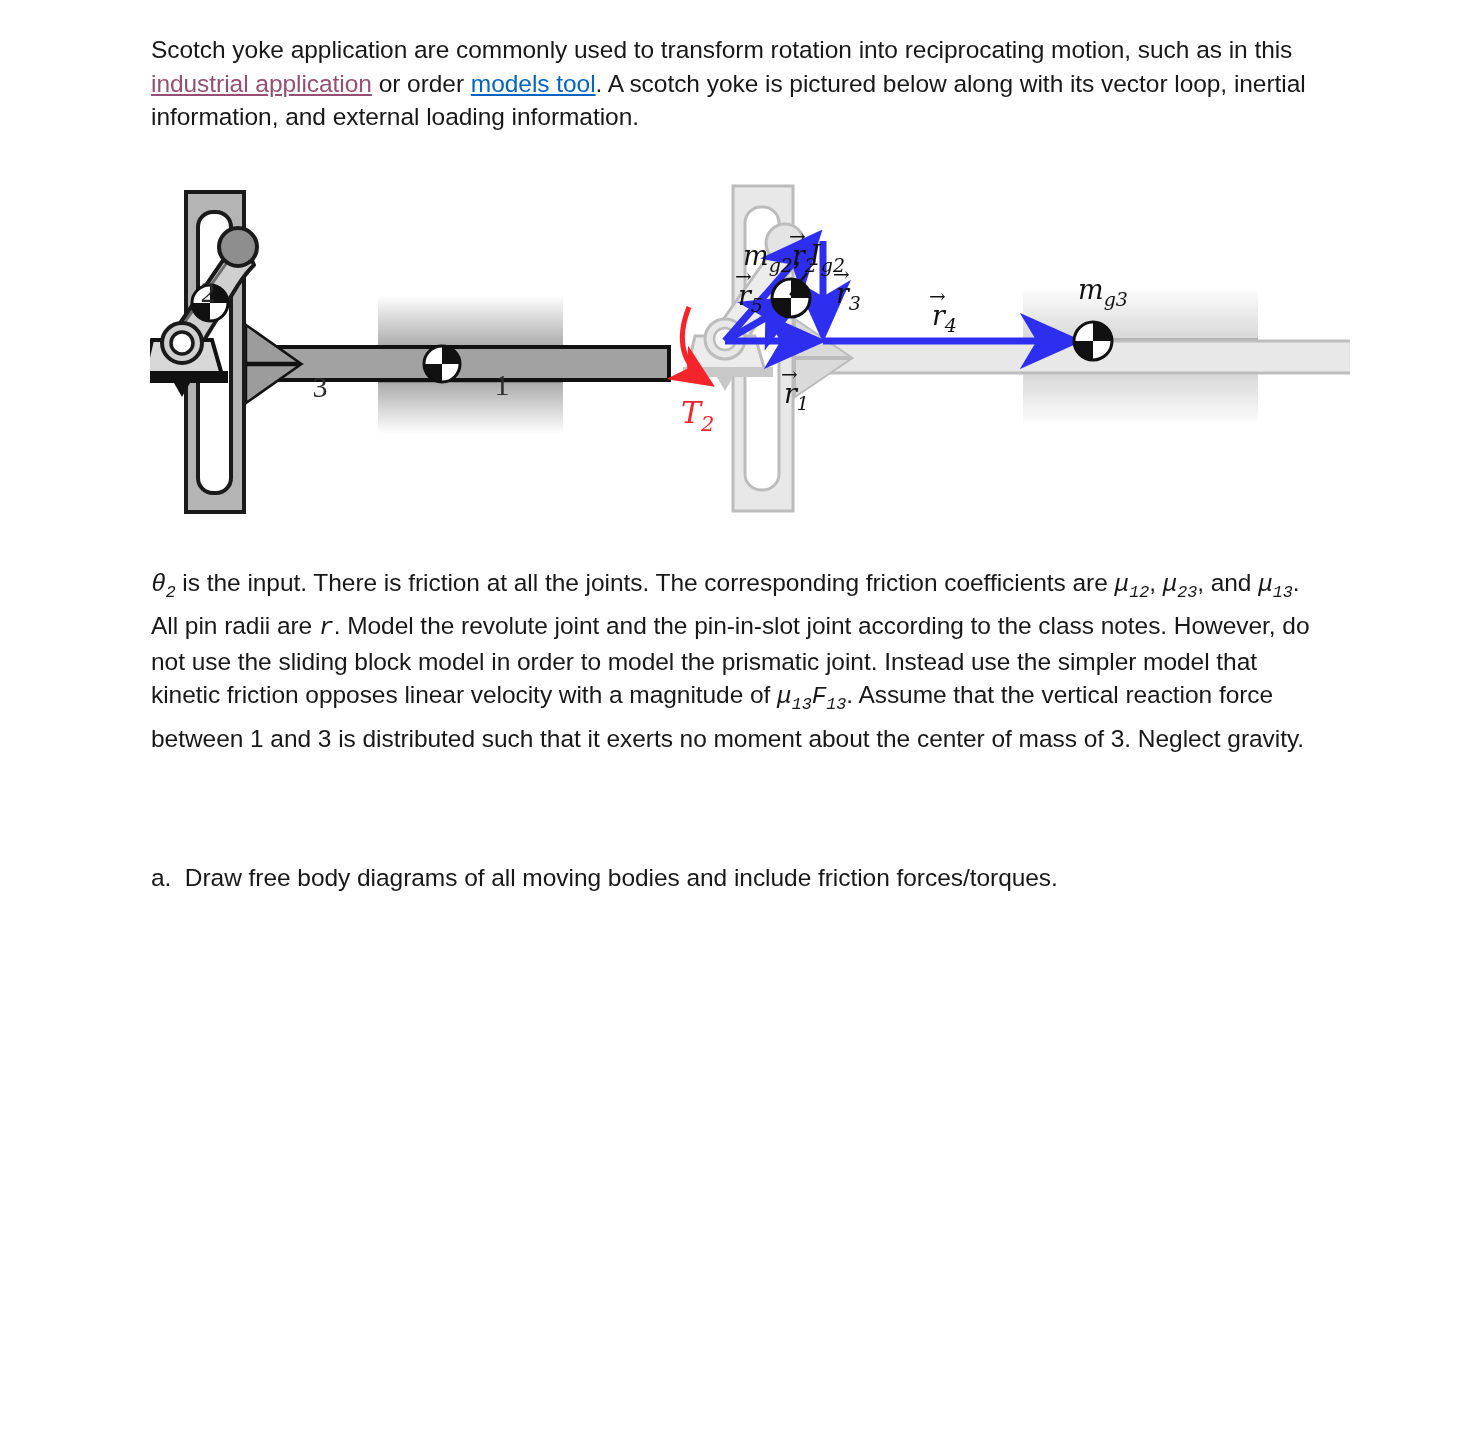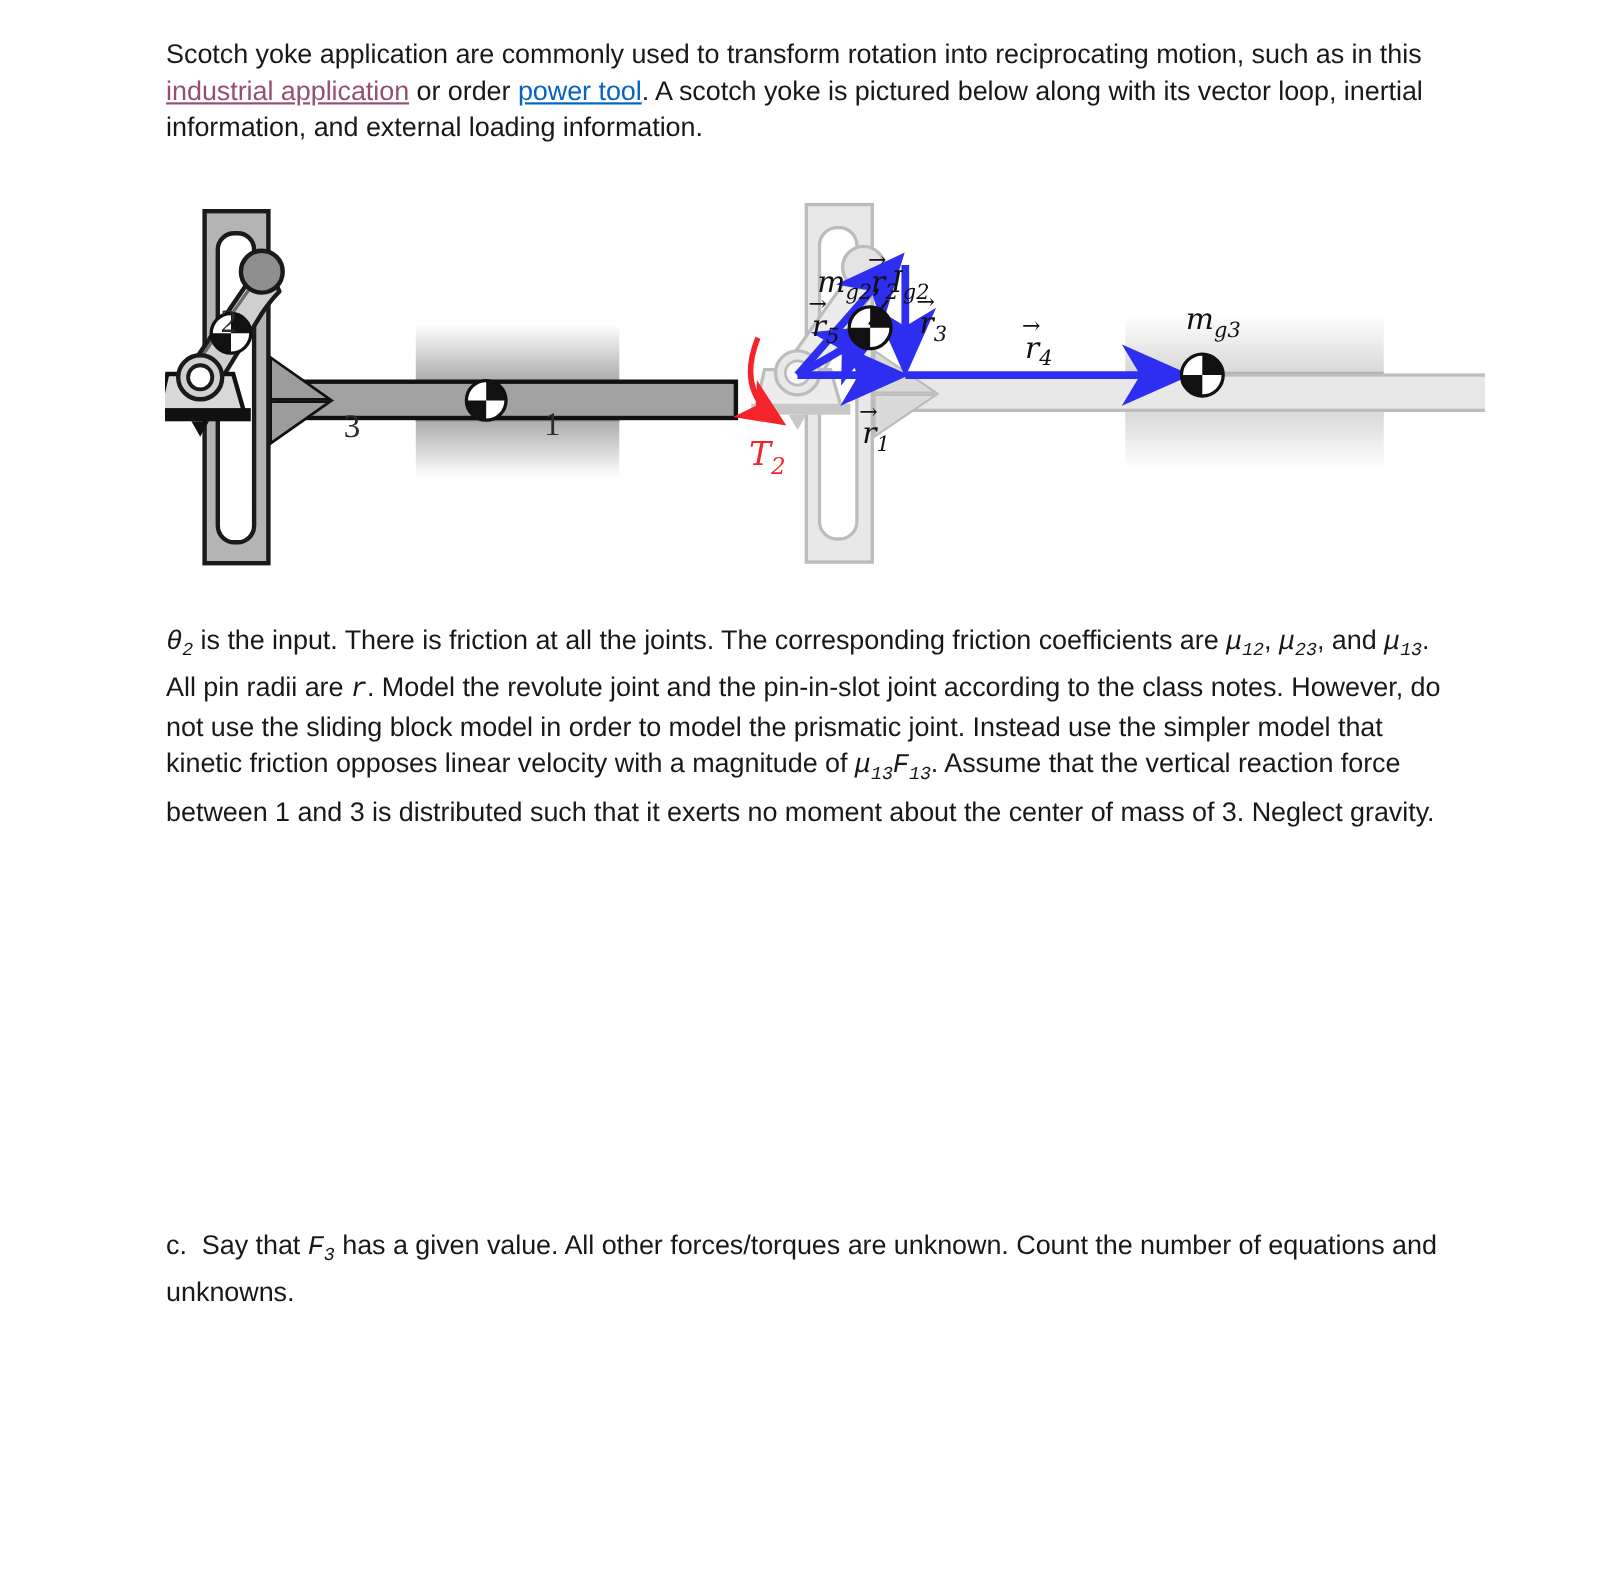--- a/index.html
+++ b/index.html
@@ -62,21 +62,21 @@
     height: 350px;
   }
   #figure svg { display: block; }
 </style>
 </head>
 <body>
 
 <div class="page">
 
   <div class="textblock" id="intro-para">
-    <span>Scotch yoke application are commonly used to transform rotation into reciprocating motion, such as in this </span><a class="link link-visited" href="#">industrial application</a><span> or order </span><a class="link link-plain" href="#">power tool</a><span>.  A scotch yoke is pictured below along with its vector loop, inertial information, and external loading information.</span>
+    <span>Scotch yoke application are commonly used to transform rotation into reciprocating motion, such as in this </span><a class="link link-visited" href="#">industrial application</a><span> or order </span><a class="link link-plain" href="#">models tool</a><span>.  A scotch yoke is pictured below along with its vector loop, inertial information, and external loading information.</span>
   </div>
 
   <div id="figure">
     <svg width="1200" height="350" viewBox="0 0 1200 350" xmlns="http://www.w3.org/2000/svg">
       <defs>
         <linearGradient id="gndTop" x1="0" y1="0" x2="0" y2="1">
           <stop offset="0%" stop-color="#ffffff"></stop>
           <stop offset="100%" stop-color="#9a9a9a"></stop>
         </linearGradient>
         <linearGradient id="gndBot" x1="0" y1="0" x2="0" y2="1">
@@ -241,17 +241,17 @@
           <text x="54" y="130" text-anchor="middle">
             <tspan font-size="20" dy="-22">→</tspan><tspan dy="22" dx="-14">r</tspan><tspan font-size="19" dy="7">5</tspan>
           </text>
         </g>
       </g>
     </svg>
   </div>
 
   <div class="textblock" id="model-para"><span class="mathvar"><span>θ</span><sub>2</sub></span><span> is the input.  There is friction at all the joints.  The corresponding friction coefficients are </span><span class="mathvar"><span>μ</span><sub>12</sub></span><span>, </span><span class="mathvar"><span>μ</span><sub>23</sub></span><span>, and </span><span class="mathvar"><span>μ</span><sub>13</sub></span><span>.  All pin radii are </span><span class="mathvar">r</span><span>.  Model the revolute joint and the pin-in-slot joint according to the class notes.  However, do not use the sliding block model in order to model the prismatic joint.  Instead use the simpler model that kinetic friction opposes linear velocity with a magnitude of </span><span class="mathvar"><span>μ</span><sub>13</sub></span><span class="mathvar"><span>F</span><sub>13</sub></span><span>.  Assume that the vertical reaction force between 1 and 3 is distributed such that it exerts no moment about the center of mass of 3.  Neglect gravity.</span></div>
 
-
-
-  <div class="textblock" id="item-c"><span>c.</span>&nbsp;&nbsp;<span>Say that </span><span class="mathvar"><span>F</span><sub>3</sub></span><span> has a given value.  All other forces/torques are unknown.  Count the number of equations and unknowns.</span></div>
+  <div class="textblock" id="item-a"><span>a.</span>&nbsp;&nbsp;<span>Draw free body diagrams of all moving bodies and include friction forces/torques.</span></div>
+
+
 
 </div>
 
 </body></html>

